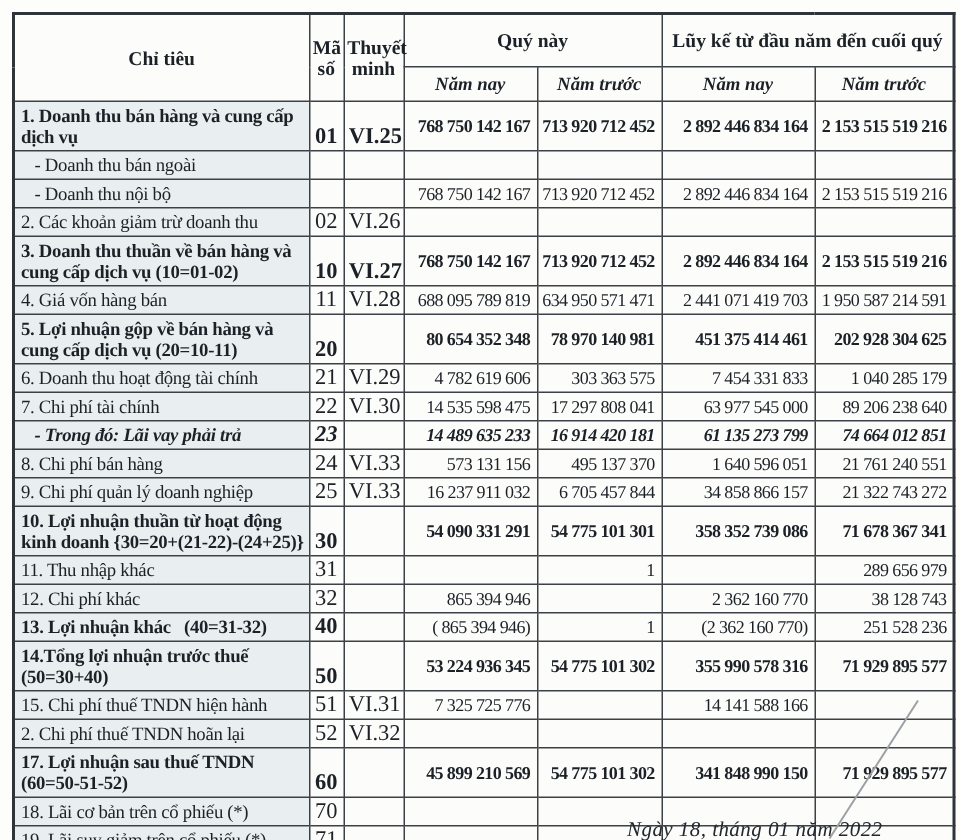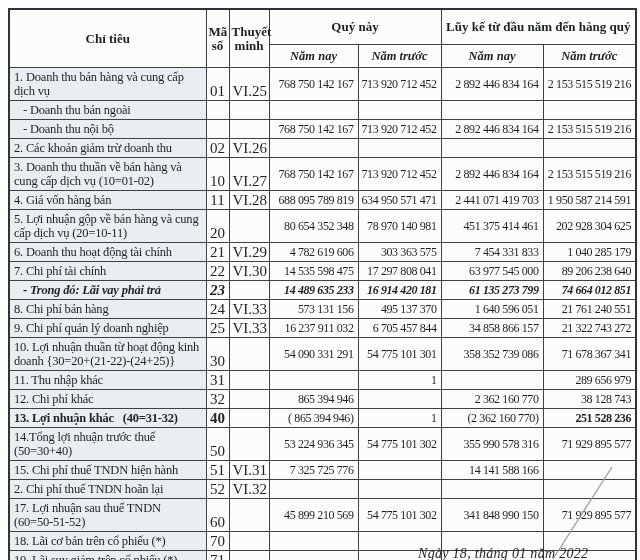--- a/index.html
+++ b/index.html
@@ -33,23 +33,23 @@
     font-size:12.5px; letter-spacing:-0.2px; padding-left:4px;
     background:#e9eef0; text-align:left;
   }
   tr.indent td.c-label { padding-left:13px; }
   td.c-code, td.c-note {
     text-align:center; font-size:15px;
     vertical-align:bottom; padding-bottom:2px;
   }
   td.c-num { text-align:right; letter-spacing:-0.4px; padding-right:4px; }
 
-  tr.bold td { font-weight:normal; }
+  tr.bold td { font-weight:bold; }
   tr.bold-label td.c-label, tr.bold-label td.c-code { font-weight:bold; }
-  td.vb { font-weight:bold; }
+  td.vb { font-weight:normal; }
   tr.italic td { font-style:italic;font-weight:bold; }
 
   .date-line {
     position:absolute; left:418px; top:546px;
     font-style:italic; font-size:14px; letter-spacing:0.3px;
     white-space:nowrap; color:#23282e;
   }
   svg.sig { position:absolute; left:0; top:0; pointer-events:none; }
 </style>
 </head>
@@ -66,21 +66,21 @@
         <col style="width:83px">
         <col style="width:102px">
         <col style="width:93px">
     </colgroup>
     <thead>
       <tr class="h-top">
         <th rowspan="2">Chỉ tiêu</th>
         <th rowspan="2">Mã số</th>
         <th rowspan="2">Thuyết minh</th>
         <th colspan="2" class="group">Quý này</th>
-        <th colspan="2" class="group">Lũy kế từ đầu năm đến hàng quý</th>
+        <th colspan="2" class="group">Lũy kế từ đầu năm đến cuối quý</th>
       </tr>
       <tr class="h-sub">
         <th>Năm nay</th>
         <th>Năm trước</th>
         <th>Năm nay</th>
         <th>Năm trước</th>
       </tr>
     </thead>
     <tbody>
         <tr class="bold">

